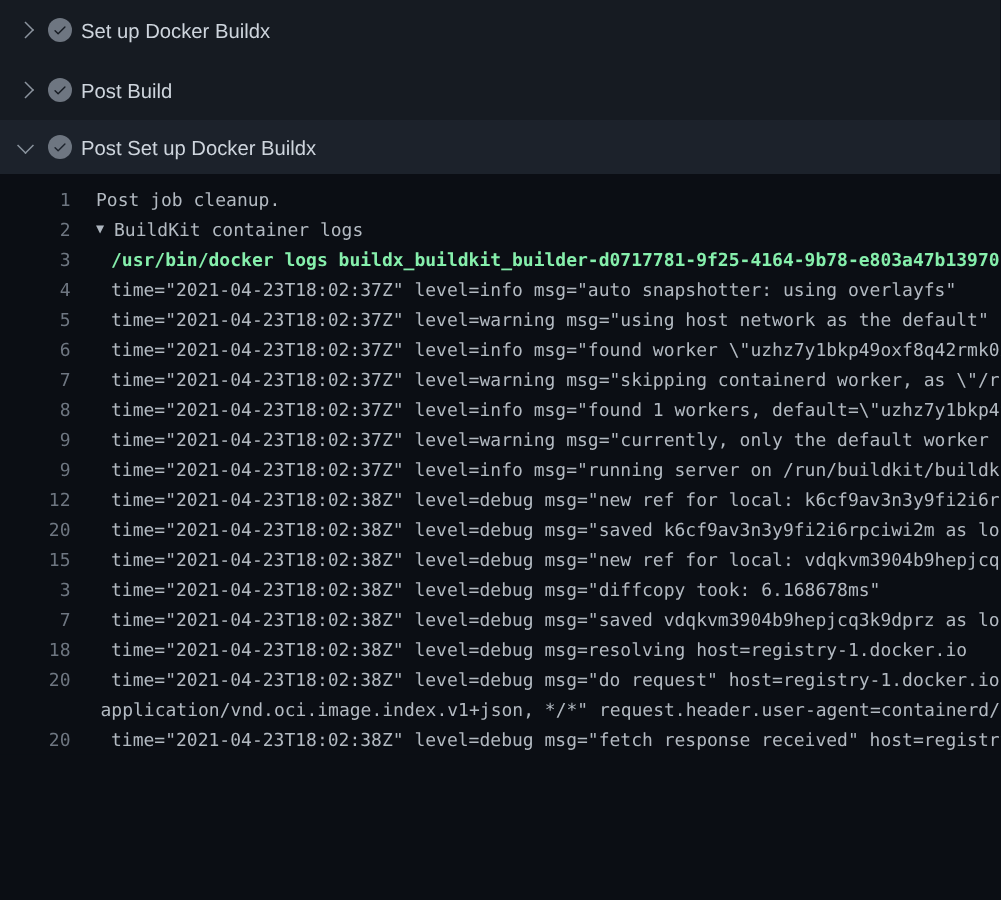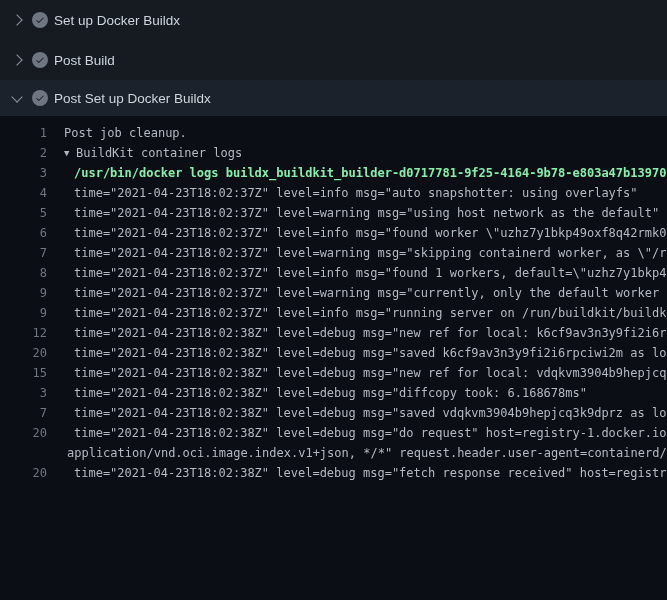--- a/index.html
+++ b/index.html
@@ -94,16 +94,17 @@
     <div class="log-row"><span class="ln">6</span><span class="tx ind-group">time="2021-04-23T18:02:37Z" level=info msg="found worker \"uzhz7y1bkp49oxf8q42rmk0xj</span></div>
     <div class="log-row"><span class="ln">7</span><span class="tx ind-group">time="2021-04-23T18:02:37Z" level=warning msg="skipping containerd worker, as \"/run</span></div>
     <div class="log-row"><span class="ln">8</span><span class="tx ind-group">time="2021-04-23T18:02:37Z" level=info msg="found 1 workers, default=\"uzhz7y1bkp49o</span></div>
     <div class="log-row"><span class="ln">9</span><span class="tx ind-group">time="2021-04-23T18:02:37Z" level=warning msg="currently, only the default worker ca</span></div>
     <div class="log-row"><span class="ln">9</span><span class="tx ind-group">time="2021-04-23T18:02:37Z" level=info msg="running server on /run/buildkit/buildkit</span></div>
     <div class="log-row"><span class="ln">12</span><span class="tx ind-group">time="2021-04-23T18:02:38Z" level=debug msg="new ref for local: k6cf9av3n3y9fi2i6rpc</span></div>
     <div class="log-row"><span class="ln">20</span><span class="tx ind-group">time="2021-04-23T18:02:38Z" level=debug msg="saved k6cf9av3n3y9fi2i6rpciwi2m as loca</span></div>
     <div class="log-row"><span class="ln">15</span><span class="tx ind-group">time="2021-04-23T18:02:38Z" level=debug msg="new ref for local: vdqkvm3904b9hepjcq3k</span></div>
     <div class="log-row"><span class="ln">3</span><span class="tx ind-group">time="2021-04-23T18:02:38Z" level=debug msg="diffcopy took: 6.168678ms"</span></div>
     <div class="log-row"><span class="ln">7</span><span class="tx ind-group">time="2021-04-23T18:02:38Z" level=debug msg="saved vdqkvm3904b9hepjcq3k9dprz as loca</span></div>
+    <div class="log-row"><span class="ln">18</span><span class="tx ind-group">time="2021-04-23T18:02:38Z" level=debug msg=resolving host=registry-1.docker.io</span></div>
     <div class="log-row"><span class="ln">20</span><span class="tx ind-group">time="2021-04-23T18:02:38Z" level=debug msg="do request" host=registry-1.docker.io r</span></div>
     <div class="log-row"><span class="ln"></span><span class="tx ind-cont">application/vnd.oci.image.index.v1+json, */*" request.header.user-agent=containerd/1.4</span></div>
     <div class="log-row"><span class="ln">20</span><span class="tx ind-group">time="2021-04-23T18:02:38Z" level=debug msg="fetch response received" host=registry-</span></div>
   </div>
 
 </body></html>

